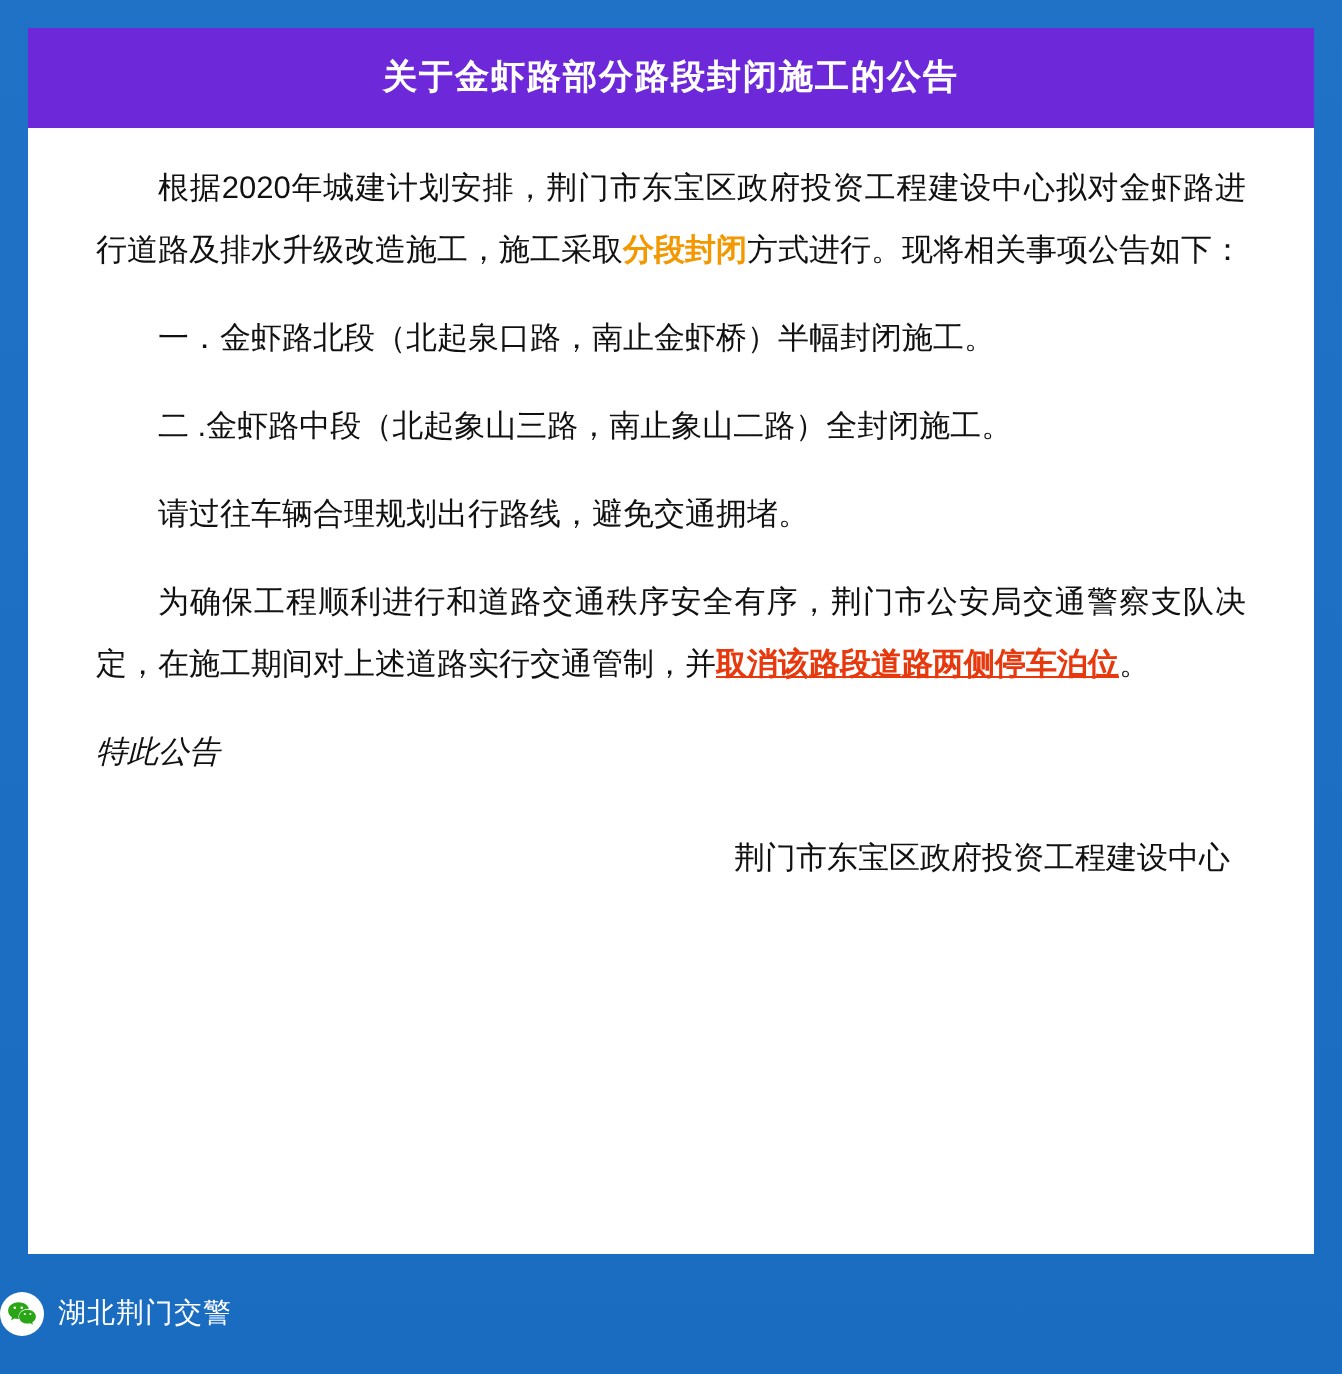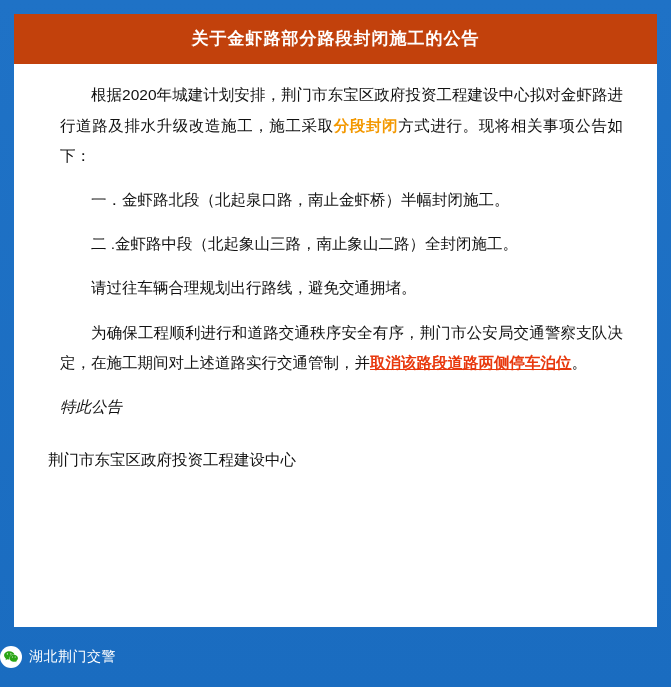--- a/index.html
+++ b/index.html
@@ -24,32 +24,32 @@
   .card {
     position: relative;
     width: 643px;
     height: 613px;
     background: #ffffff;
     box-sizing: border-box;
     overflow: hidden;
   }
   .title-bar {
     width: 100%;
-    background: #c2410c;
+    background: #6d28d9;
     color: #ffffff;
     text-align: center;
     font-size: 17px;
     font-weight: bold;
     letter-spacing: 1px;
     padding: 15px 0 15px 0;
     box-sizing: border-box;
     line-height: 1.2;
   }
   .body-text {
-    padding: 16px 34px 0 46px;
+    padding: 16px 34px 0 34px;
     box-sizing: border-box;
     color: #111111;
     font-size: 15.5px;
     line-height: 1.95;
     text-align: justify;
   }
   .para {
     margin: 0 0 14px 0;
     text-indent: 2em;
   }
@@ -69,20 +69,21 @@
     color: #e8380d;
     font-weight: bold;
   }
   .hl-red-u {
     color: #e8380d;
     font-weight: bold;
     text-decoration: underline;
   }
   .sign {
     padding: 10px 42px 0 34px;
+    text-align: right;
     color: #111111;
     font-size: 15.5px;
     line-height: 1.85;
   }
   .sign div {
     white-space: nowrap;
   }
   .footer {
     position: absolute;
     left: 0;

